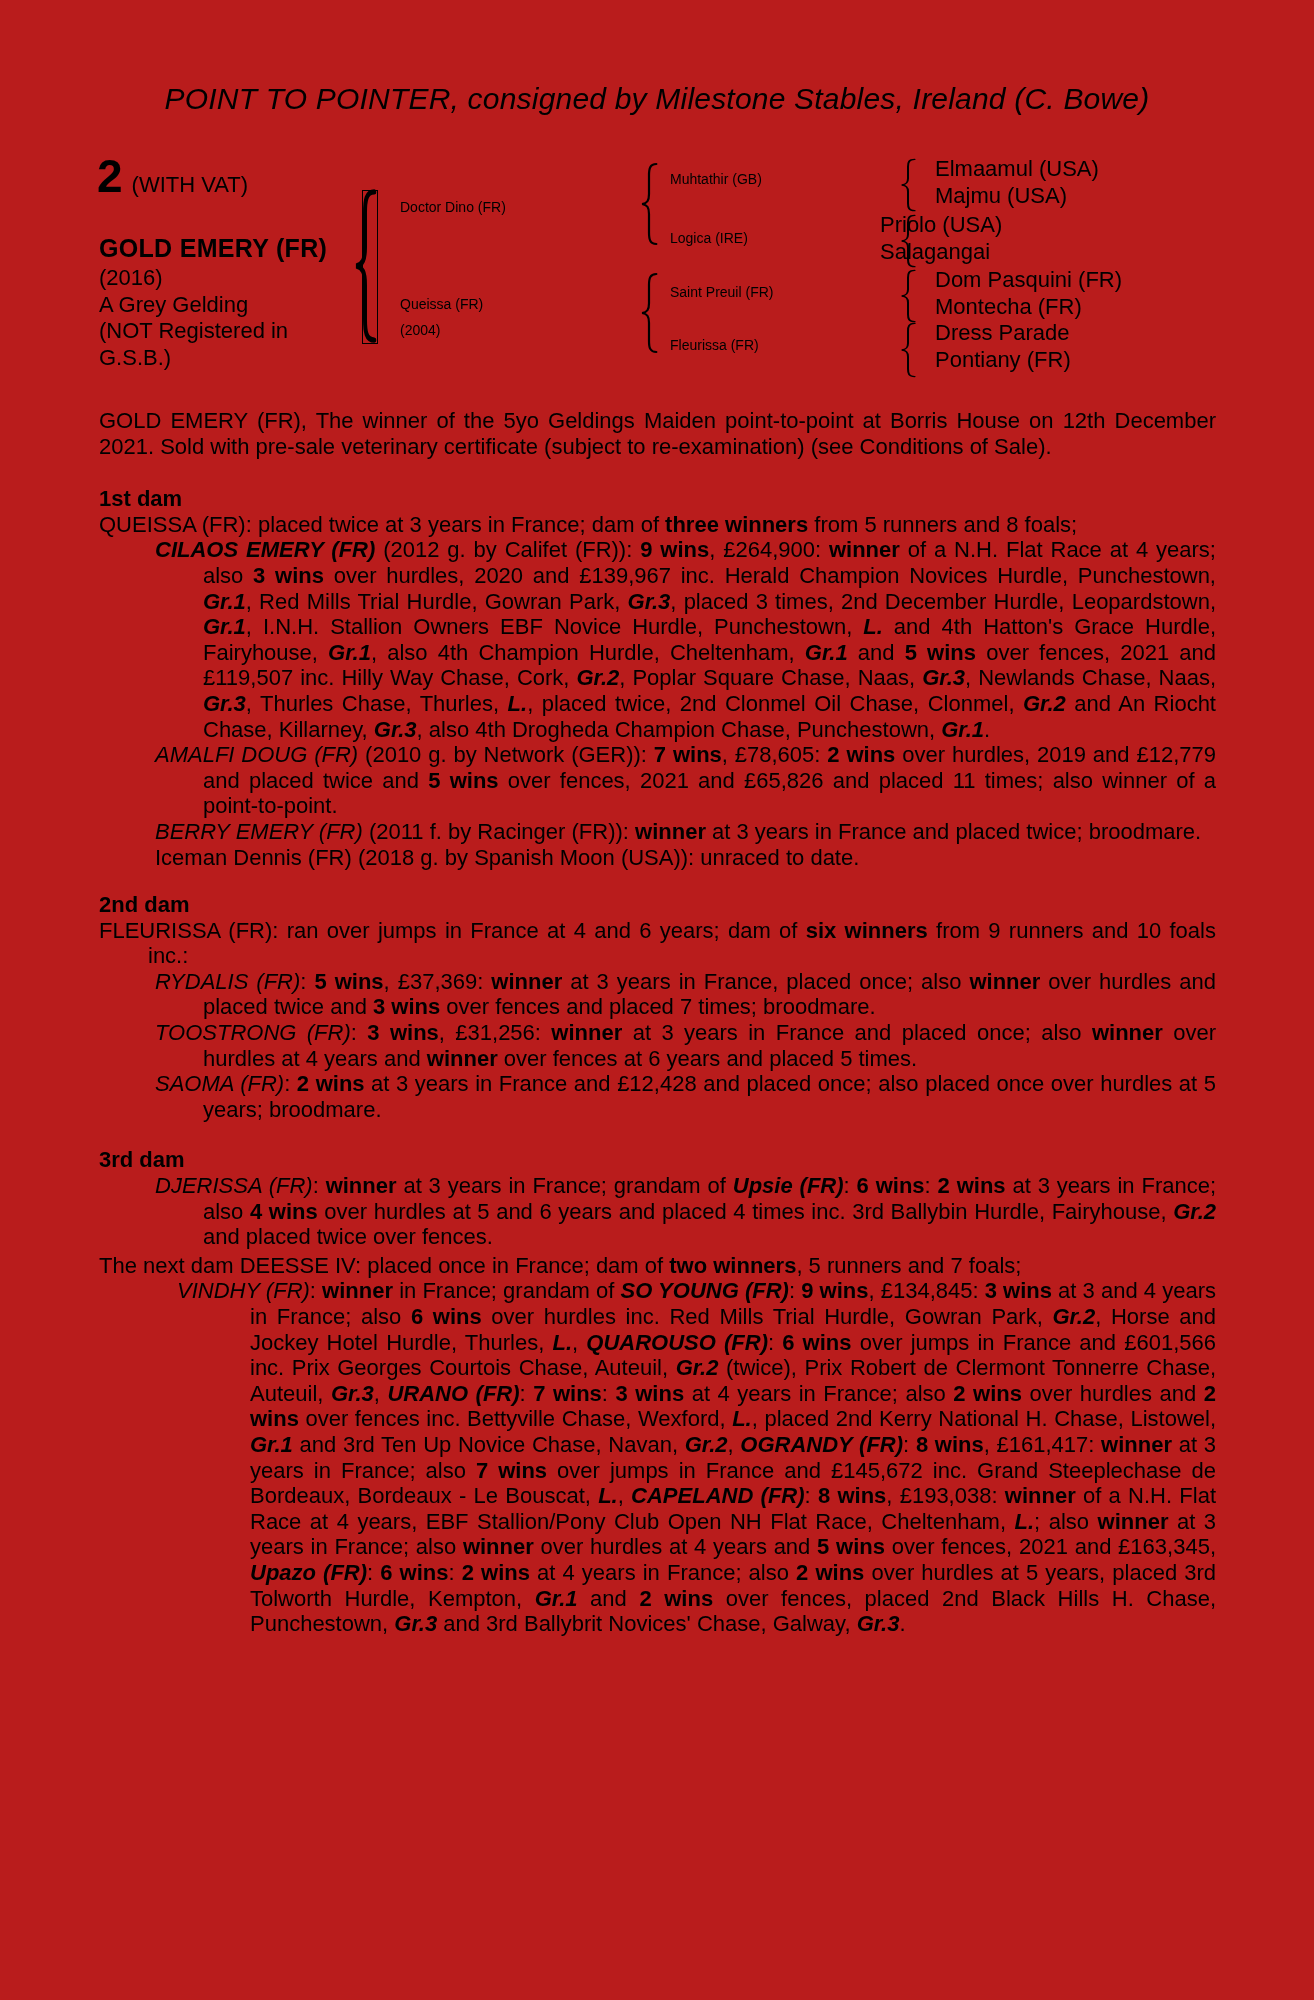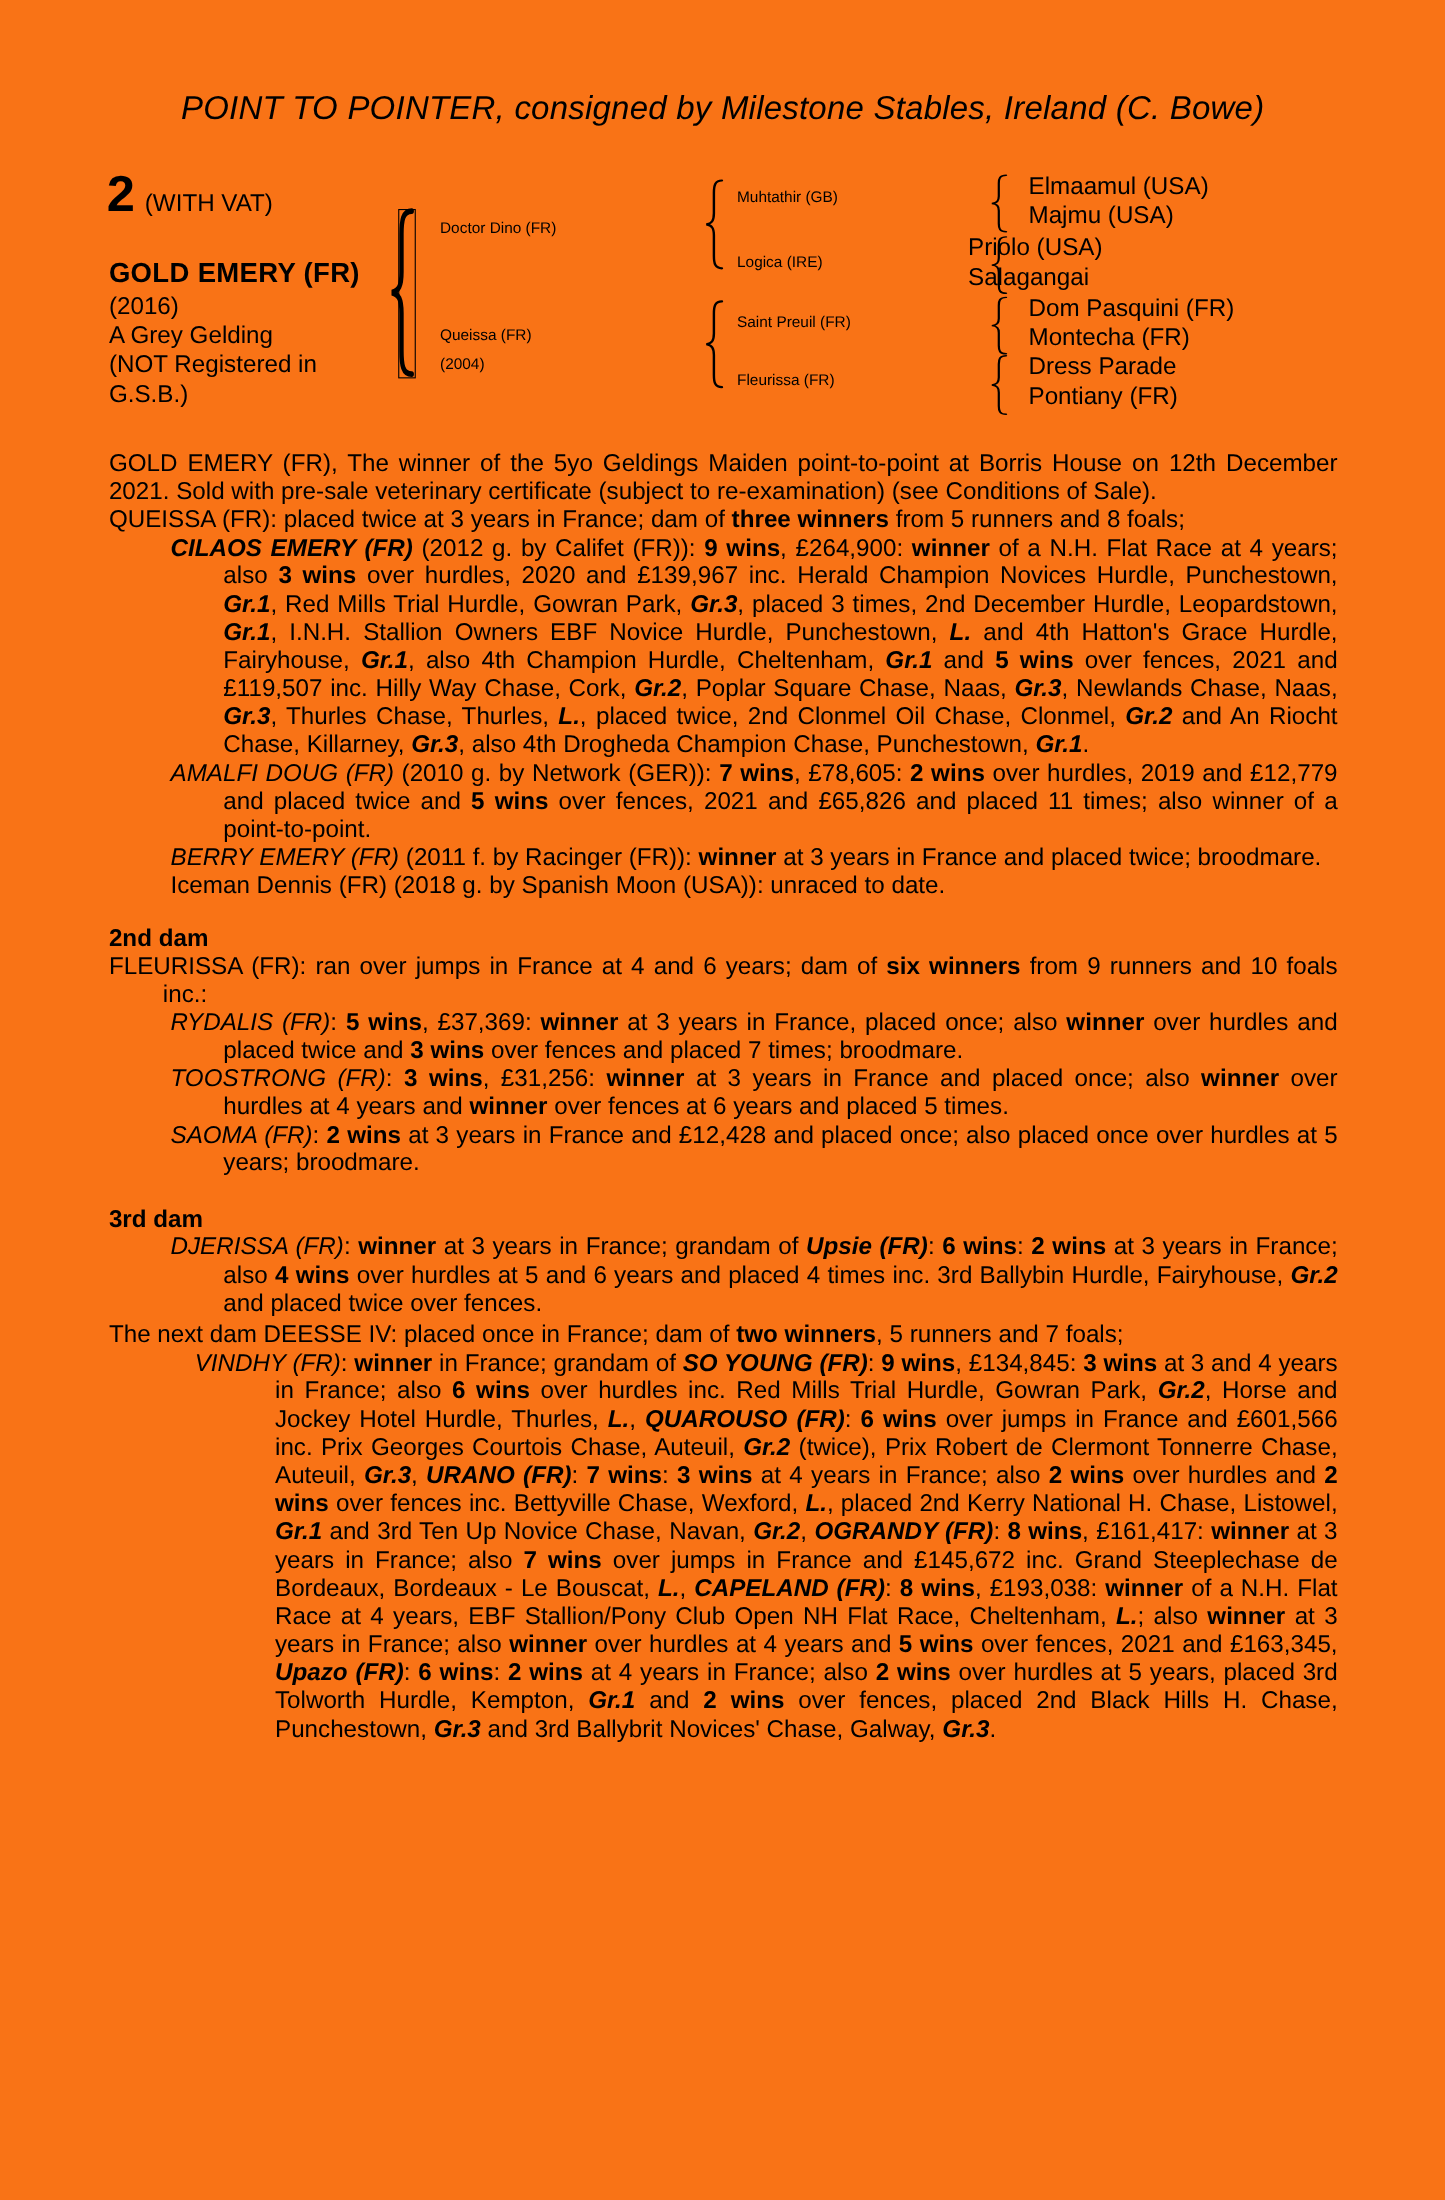--- a/index.html
+++ b/index.html
@@ -1,19 +1,19 @@
 <!DOCTYPE html>
 <html><head>
 <meta charset="utf-8">
 <style>
   html,body{margin:0;padding:0;background:#e8e8e8;}
   .page{
     position:relative;
     width:1314px;height:2000px;
-    background:#f97316;
+    background:#b91c1c;
     color:#000;
     font-family:"Liberation Sans","DejaVu Sans",sans-serif;
     overflow:hidden;
     margin:0 auto;
   }
   .title{
     position:absolute;top:82px;left:0;width:100%;
     text-align:center;
     font-style:italic;
     font-size:30px;
@@ -133,20 +133,21 @@
     </div>
     <div class="ped-abs ped-pair" style="left:935px;top:170px;white-space:normal;">
       <div>Dress Parade</div>
       <div>Pontiany (FR)</div>
     </div>
 
   </div>
 
   <div class="content">
       <div class="para pdesc"><span>GOLD EMERY (FR), The winner of the 5yo Geldings Maiden point-to-point at Borris House on 12th December 2021. Sold with pre-sale veterinary certificate (subject to re-examination) (see Conditions of Sale).</span></div>
+      <div class="dam-heading" style="margin-top: 27px;">1st dam</div>
       <div class="para p0"><span>QUEISSA (FR): placed twice at 3 years in France; dam of </span><span class="b">three winners</span><span> from 5 runners and 8 foals;</span></div>
       <div class="para p1"><span class="bi">CILAOS EMERY (FR)</span><span> (2012 g. by Califet (FR)): </span><span class="b">9 wins</span><span>, £264,900: </span><span class="b">winner</span><span> of a N.H. Flat Race at 4 years; also </span><span class="b">3 wins</span><span> over hurdles, 2020 and £139,967 inc. Herald Champion Novices Hurdle, Punchestown, </span><span class="bi">Gr.1</span><span>, Red Mills Trial Hurdle, Gowran Park, </span><span class="bi">Gr.3</span><span>, placed 3 times, 2nd December Hurdle, Leopardstown, </span><span class="bi">Gr.1</span><span>, I.N.H. Stallion Owners EBF Novice Hurdle, Punchestown, </span><span class="bi">L.</span><span> and 4th Hatton's Grace Hurdle, Fairyhouse, </span><span class="bi">Gr.1</span><span>, also 4th Champion Hurdle, Cheltenham, </span><span class="bi">Gr.1</span><span> and </span><span class="b">5 wins</span><span> over fences, 2021 and £119,507 inc. Hilly Way Chase, Cork, </span><span class="bi">Gr.2</span><span>, Poplar Square Chase, Naas, </span><span class="bi">Gr.3</span><span>, Newlands Chase, Naas, </span><span class="bi">Gr.3</span><span>, Thurles Chase, Thurles, </span><span class="bi">L.</span><span>, placed twice, 2nd Clonmel Oil Chase, Clonmel, </span><span class="bi">Gr.2</span><span> and An Riocht Chase, Killarney, </span><span class="bi">Gr.3</span><span>, also 4th Drogheda Champion Chase, Punchestown, </span><span class="bi">Gr.1</span><span>.</span></div>
       <div class="para p1"><span class="i">AMALFI DOUG (FR)</span><span> (2010 g. by Network (GER)): </span><span class="b">7 wins</span><span>, £78,605: </span><span class="b">2 wins</span><span> over hurdles, 2019 and £12,779 and placed twice and </span><span class="b">5 wins</span><span> over fences, 2021 and £65,826 and placed 11 times; also winner of a point-to-point.</span></div>
       <div class="para p1"><span class="i">BERRY EMERY (FR)</span><span> (2011 f. by Racinger (FR)): </span><span class="b">winner</span><span> at 3 years in France and placed twice; broodmare.</span></div>
       <div class="para p1"><span>Iceman Dennis (FR) (2018 g. by Spanish Moon (USA)): unraced to date.</span></div>
       <div class="dam-heading" style="margin-top: 22px;">2nd dam</div>
       <div class="para p0"><span>FLEURISSA (FR): ran over jumps in France at 4 and 6 years; dam of </span><span class="b">six winners</span><span> from 9 runners and 10 foals inc.:</span></div>
       <div class="para p1"><span class="i">RYDALIS (FR)</span><span>: </span><span class="b">5 wins</span><span>, £37,369: </span><span class="b">winner</span><span> at 3 years in France, placed once; also </span><span class="b">winner</span><span> over hurdles and placed twice and </span><span class="b">3 wins</span><span> over fences and placed 7 times; broodmare.</span></div>
       <div class="para p1"><span class="i">TOOSTRONG (FR)</span><span>: </span><span class="b">3 wins</span><span>, £31,256: </span><span class="b">winner</span><span> at 3 years in France and placed once; also </span><span class="b">winner</span><span> over hurdles at 4 years and </span><span class="b">winner</span><span> over fences at 6 years and placed 5 times.</span></div>
       <div class="para p1"><span class="i">SAOMA (FR)</span><span>: </span><span class="b">2 wins</span><span> at 3 years in France and £12,428 and placed once; also placed once over hurdles at 5 years; broodmare.</span></div>

